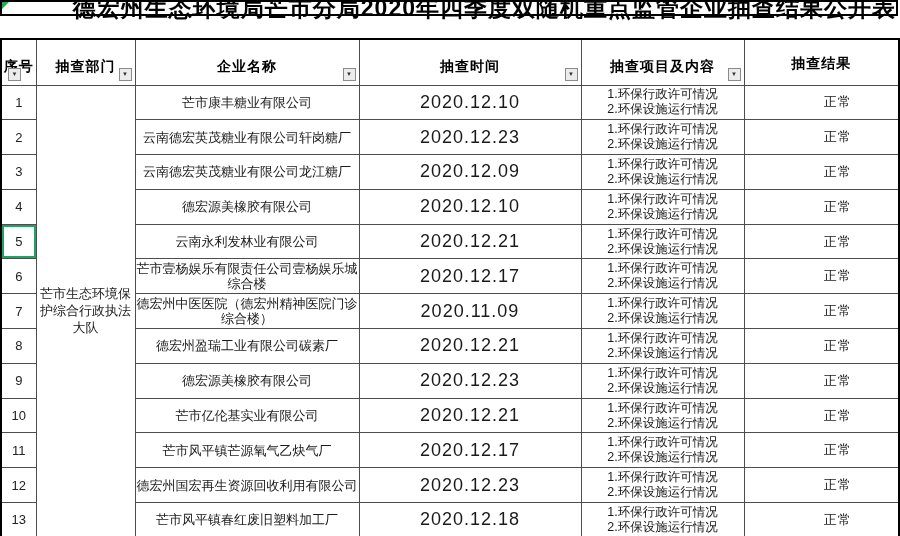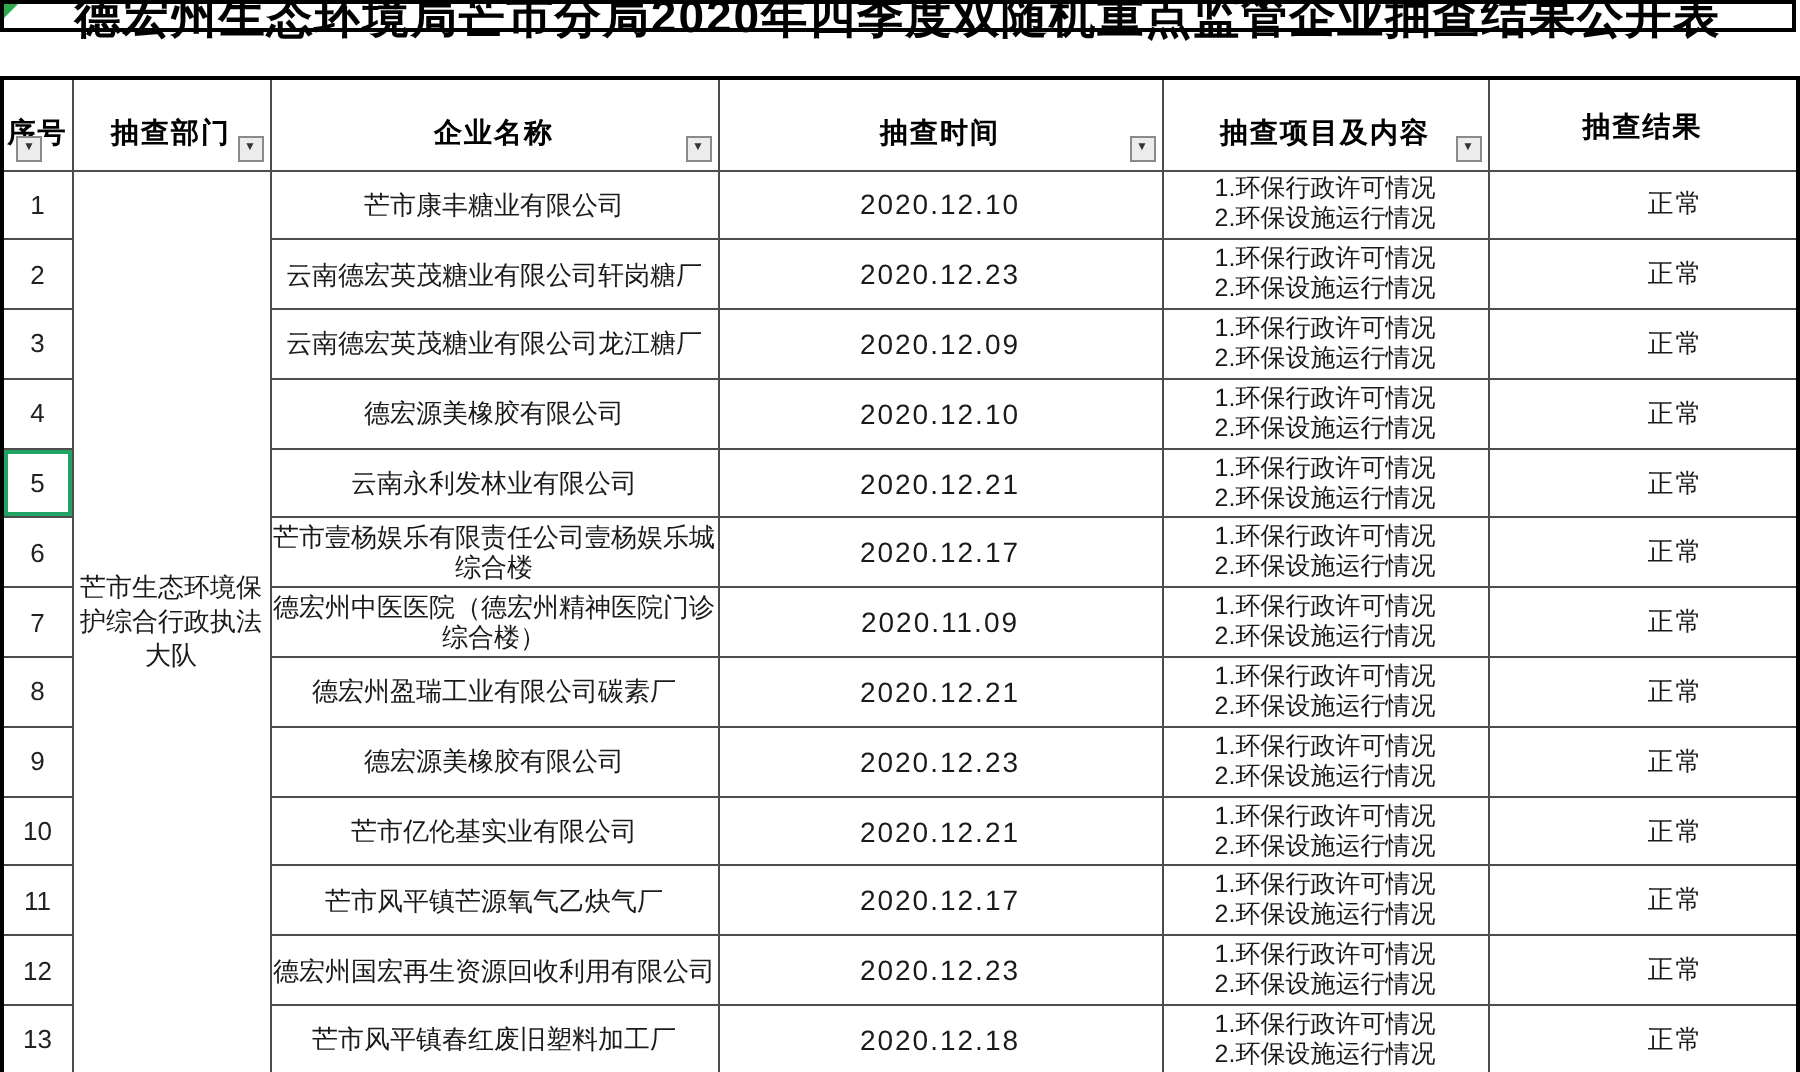--- a/index.html
+++ b/index.html
@@ -5,21 +5,21 @@
   * { margin: 0; padding: 0; box-sizing: border-box; }
   html, body { width: 900px; height: 536px; background: #ffffff; overflow: hidden; }
   body { font-family: "Liberation Sans", "DejaVu Sans", sans-serif; color: #1a1a1a; }
 
   .sheet { position: relative; width: 900px; height: 536px; background: #fff; }
 
   
   .title-cell {
     position: absolute; left: 0; top: 0; width: 898px; height: 16px;
     border: 2px solid #000;
-    display: flex; align-items: center; justify-content: center;
+    display: flex; align-items: center; justify-content: flex-end;
   }
   .title-text {
     font-size: 23px; font-weight: bold; letter-spacing: 1px; color: #000;
     white-space: nowrap;
   }
   .corner-flag {
     position: absolute; left: 0; top: 0;
     width: 0; height: 0;
     border-top: 7px solid #2FA84F;
     border-right: 7px solid transparent;
@@ -51,21 +51,21 @@
     display: flex; align-items: center; justify-content: center;
     font-size: 6px; line-height: 1; color: #333;
     cursor: pointer;
   }
   .filter-center { right: auto; left: 6px; }
 
   td.c-no   { font-size: 13px; color: #222; }
   td.c-dept { font-size: 13px; line-height: 17px; }
   td.c-dept .dept-wrap { width: 96px; margin: 0 auto; }
   td.c-name { font-size: 13px; line-height: 15px; padding: 0 0; word-break: break-all; }
-  td.c-date { font-size: 14px; letter-spacing: 1px; }
+  td.c-date { font-size: 18px; letter-spacing: 1px; }
   td.c-items { font-size: 12.5px; line-height: 15px; }
   td.c-result { font-size: 13px; letter-spacing: 1px; padding-left: 33px; }
 
   td.selected { box-shadow: inset 0 0 0 2px #21A366; }
 </style>
 </head>
 <body>
 
 <div class="sheet">
 

